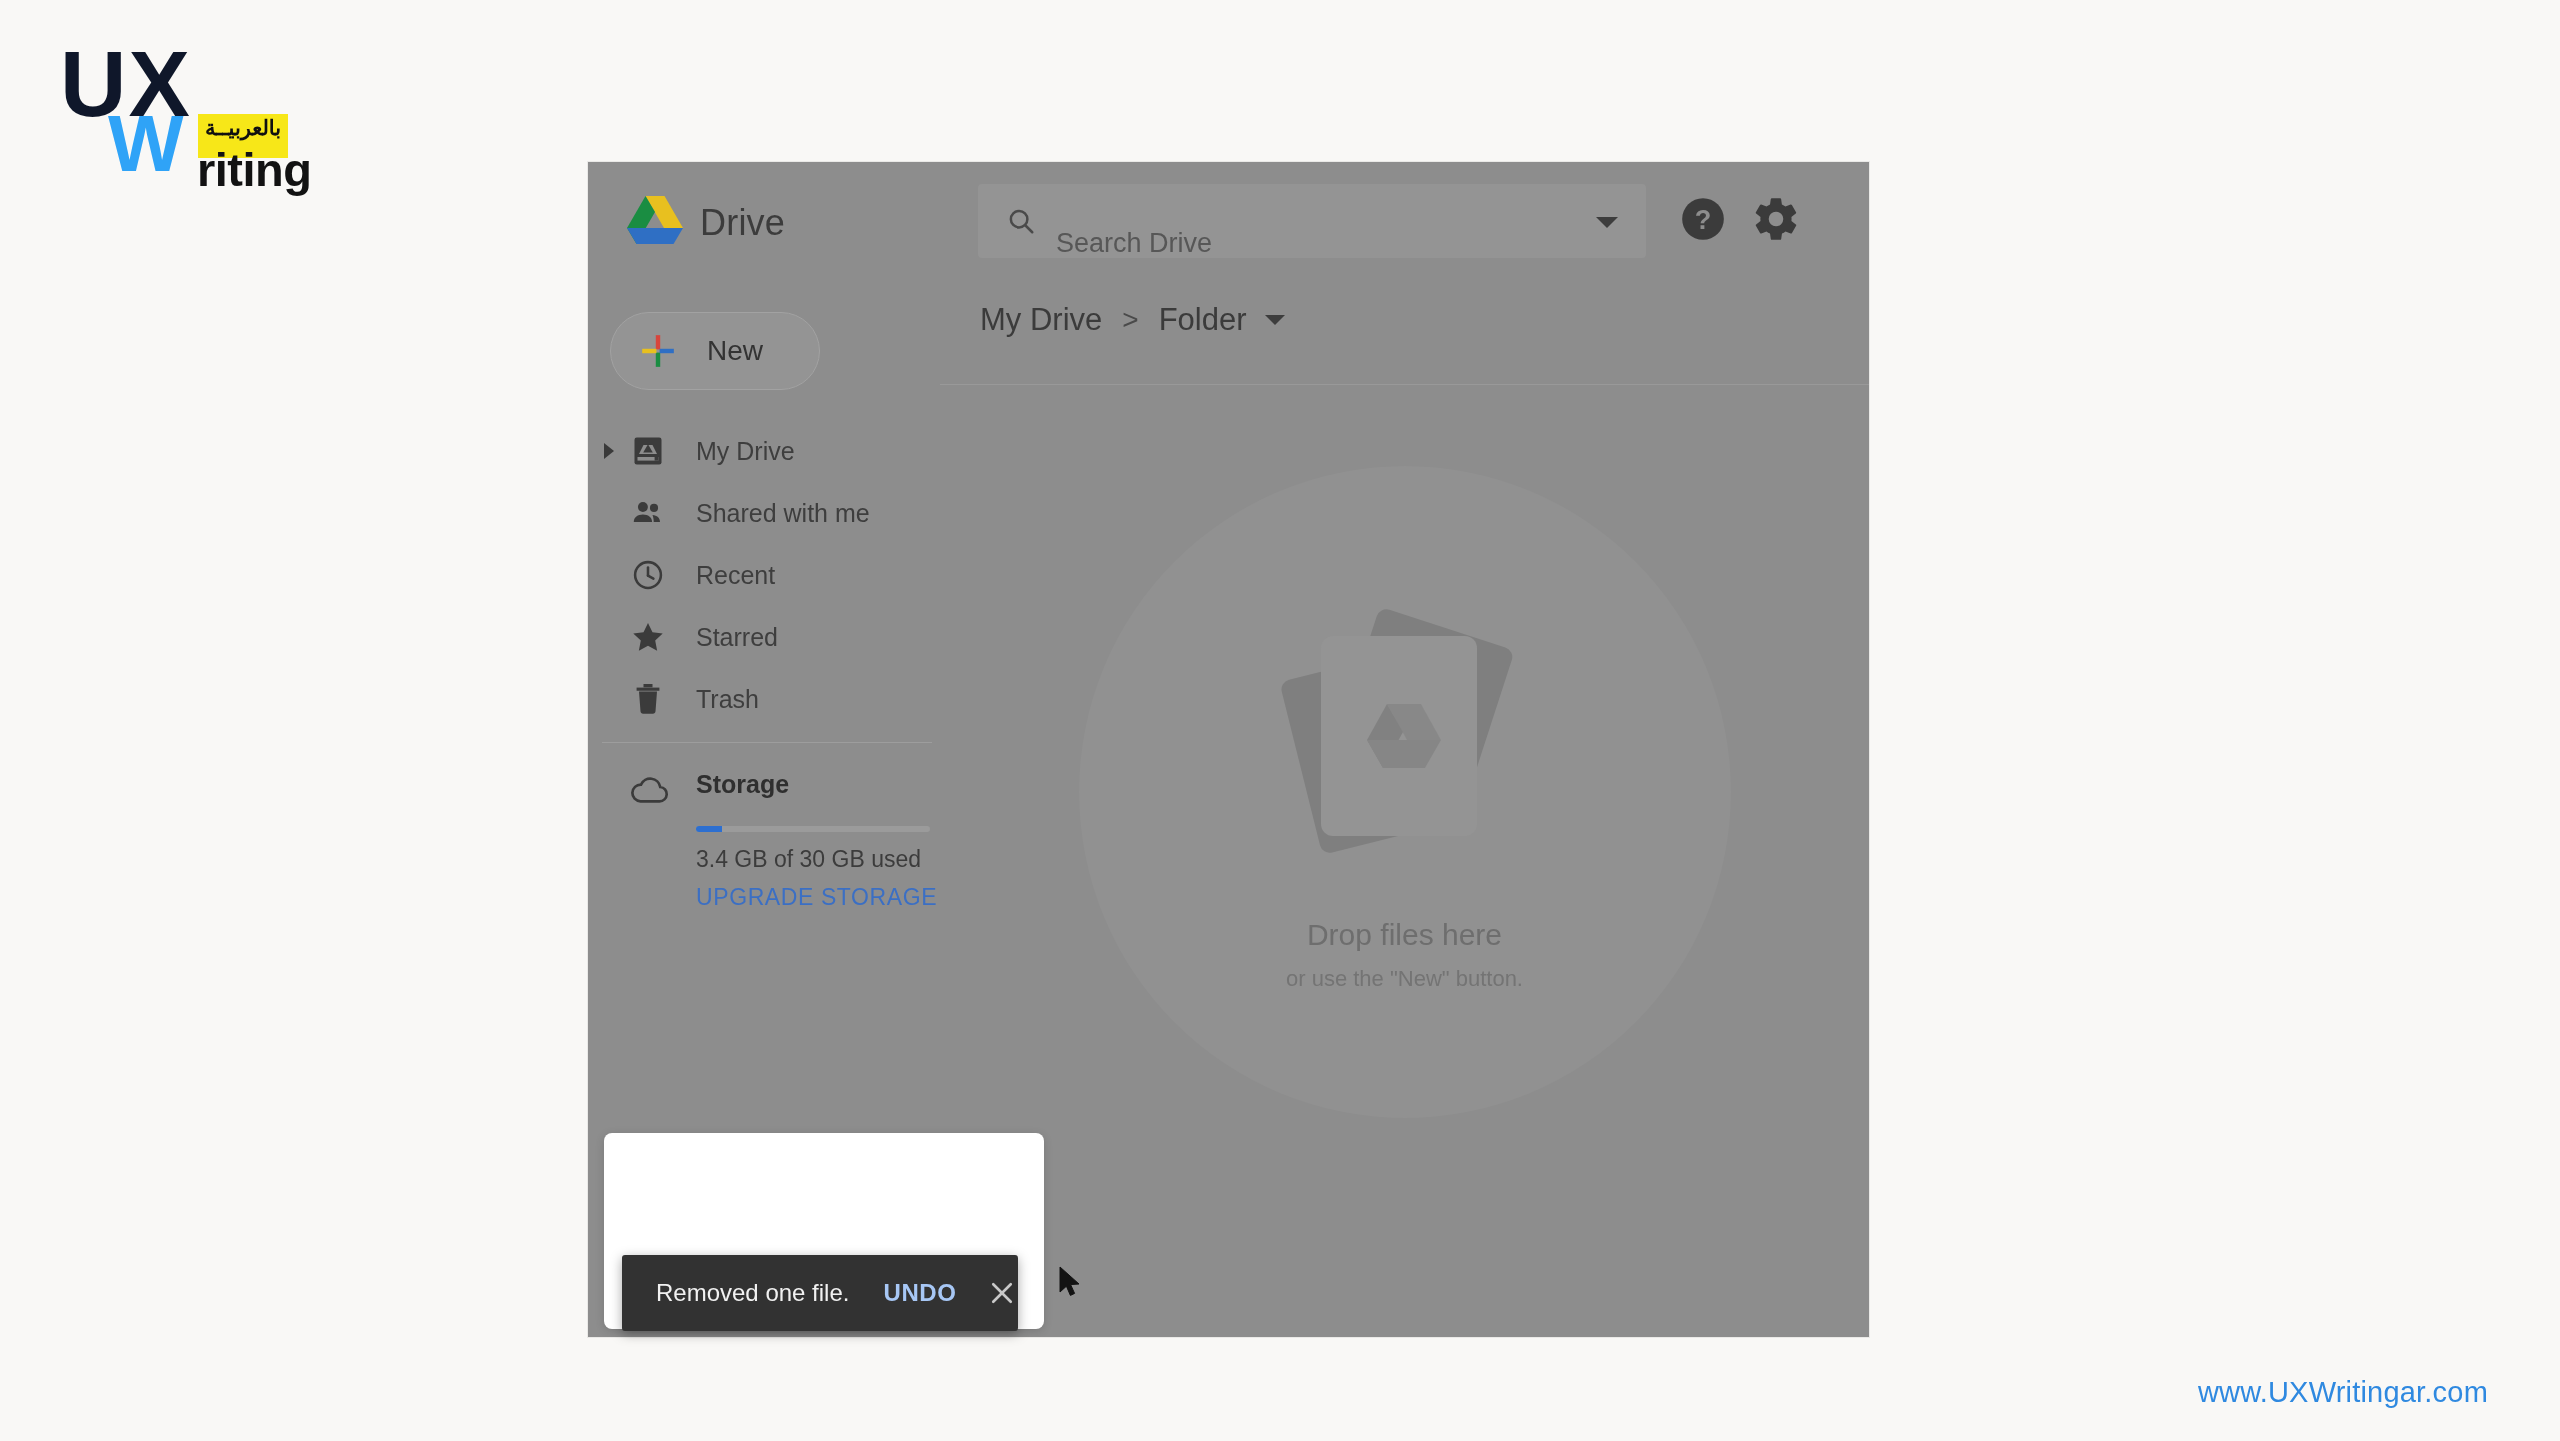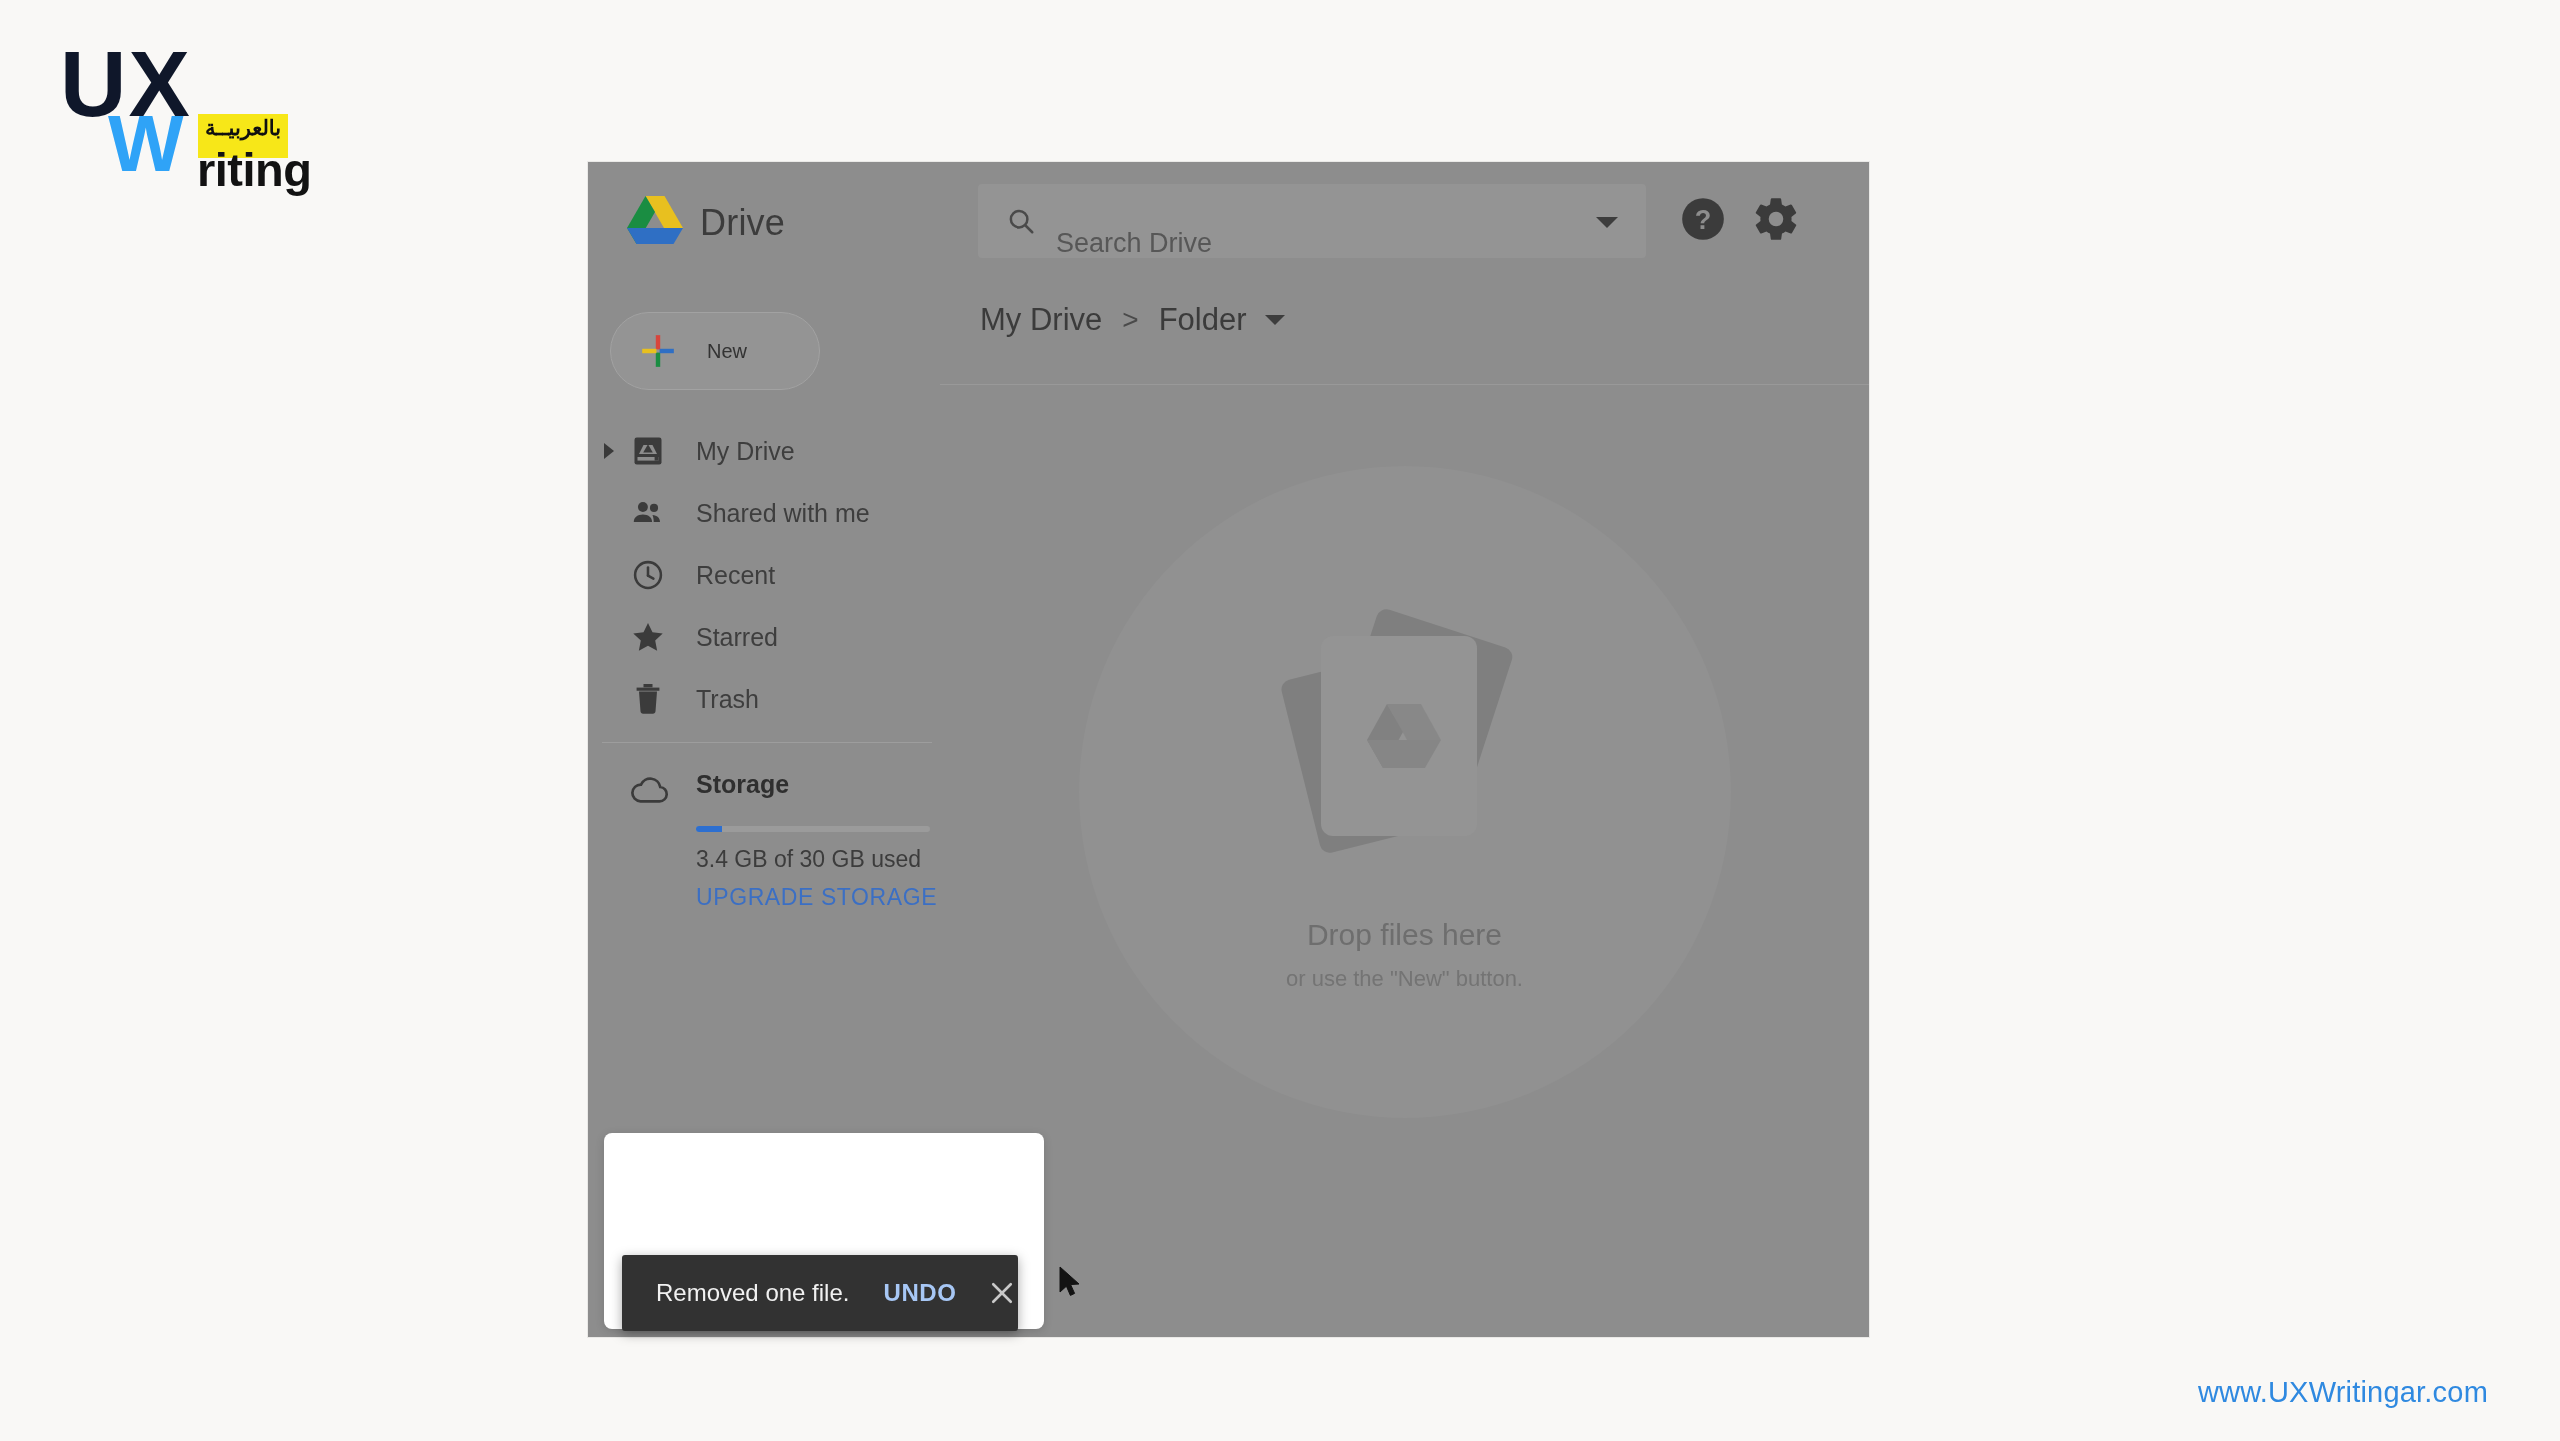--- a/index.html
+++ b/index.html
@@ -81,21 +81,21 @@
   
   #sidebar { position: absolute; left: 0; top: 118px; width: 352px; bottom: 0; }
   #new-button {
     position: absolute; left: 22px; top: 32px;
     width: 210px; height: 78px;
     border: 1px solid #a2a2a2; border-radius: 40px;
     background: #949494;
     display: flex; align-items: center; cursor: pointer;
   }
   #new-plus { margin-left: 28px; width: 38px; height: 38px; position: relative; }
-  #new-label { margin-left: 30px; font-size: 20px; color: #333; }
+  #new-label { margin-left: 30px; font-size: 28px; color: #333; }
 
   .nav-item {
     position: absolute; left: 0; width: 352px; height: 62px;
     display: flex; align-items: center; cursor: pointer;
   }
   .nav-expander {
     position: absolute; left: 16px; width: 0; height: 0;
     border-top: 8px solid transparent; border-bottom: 8px solid transparent;
     border-left: 10px solid #3a3a3a;
   }

